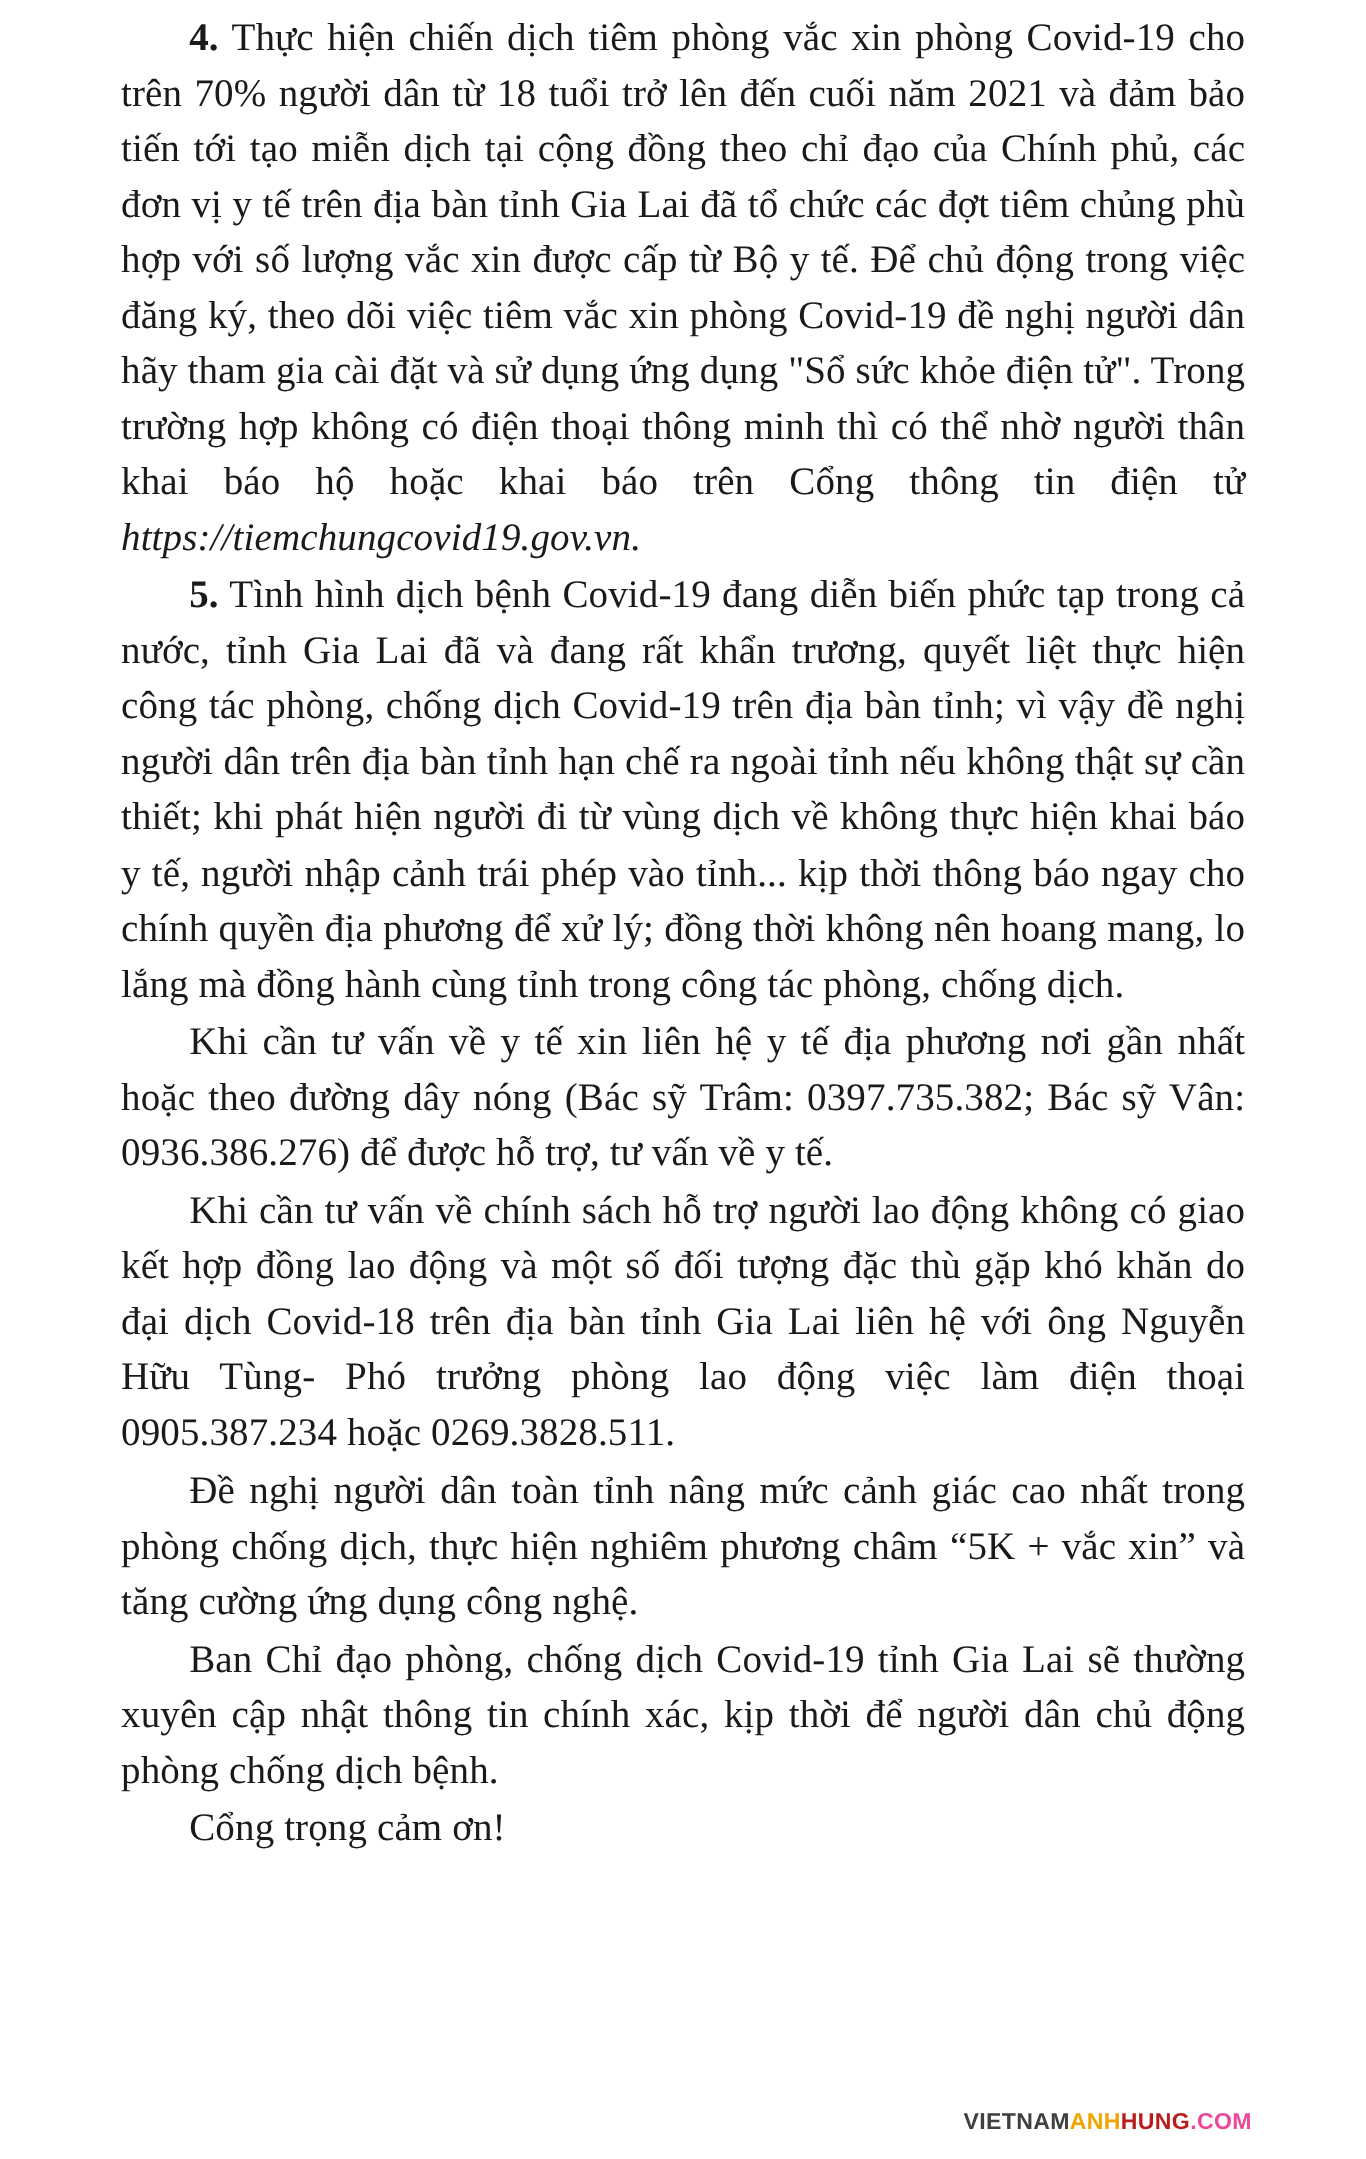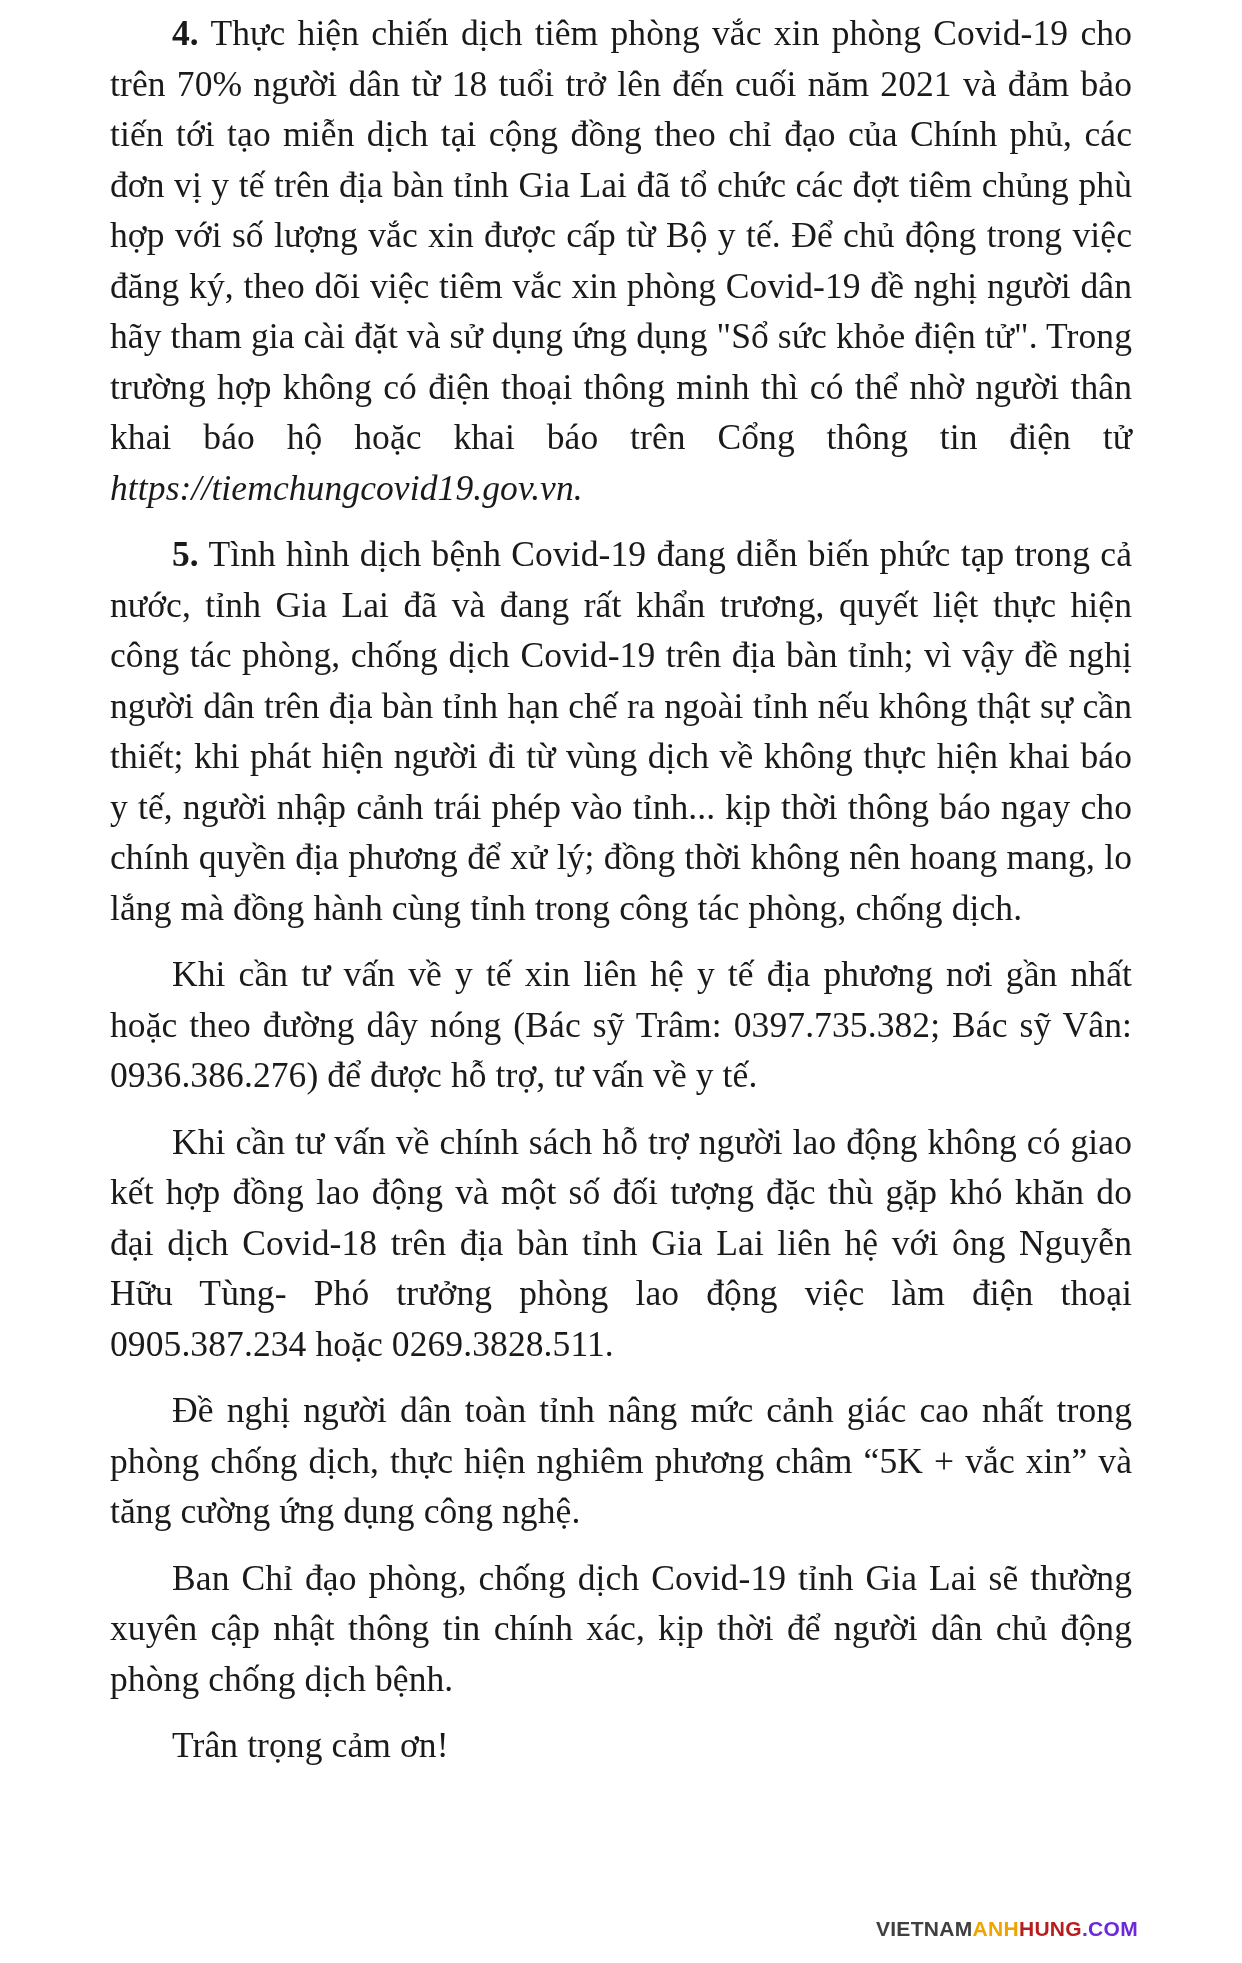--- a/index.html
+++ b/index.html
@@ -25,21 +25,21 @@
   }
   .para {
     margin: 0 0 0 0;
     text-align: justify;
     text-justify: inter-word;
     font-size: 35.5px;
     line-height: 50.5px;
     letter-spacing: 0.1px;
   }
   .para + .para {
-    margin-top: 16px;
+    margin-top: 2px;
   }
   .indent {
     display: inline-block;
     width: 62px;
   }
   .num {
     font-weight: bold;
   }
   .ital {
     font-style: italic;
@@ -50,21 +50,21 @@
     bottom: 22px;
     font-family: "Liberation Sans", sans-serif;
     font-size: 21px;
     font-weight: bold;
     letter-spacing: 0.3px;
     white-space: nowrap;
   }
   .wm-vietnam { color: #404040; }
   .wm-anh { color: #f0a400; }
   .wm-hung { color: #b91c1c; }
-  .wm-com { color: #6d28d9; }
+  .wm-com { color: #ec4899; }
 </style>
 </head>
 <body>
 
 <div class="page">
 
   <p class="para">
     <span class="indent"></span><span class="num">4.</span><span> Thực hiện chiến dịch tiêm phòng vắc xin phòng Covid-19 cho trên 70% người dân từ 18 tuổi trở lên đến cuối năm 2021 và đảm bảo tiến tới tạo miễn dịch tại cộng đồng theo chỉ đạo của Chính phủ, các đơn vị y tế trên địa bàn tỉnh Gia Lai đã tổ chức các đợt tiêm chủng phù hợp với số lượng vắc xin được cấp từ Bộ y tế. Để chủ động trong việc đăng ký, theo dõi việc tiêm vắc xin phòng Covid-19 đề nghị người dân hãy tham gia cài đặt và sử dụng ứng dụng "Sổ sức khỏe điện tử". Trong trường hợp không có điện thoại thông minh thì có thể nhờ người thân khai báo hộ hoặc khai báo trên Cổng thông tin điện tử </span><span class="ital">https://tiemchungcovid19.gov.vn.</span>
   </p>
 
@@ -82,20 +82,20 @@
 
   <p class="para">
     <span class="indent"></span><span>Đề nghị người dân toàn tỉnh nâng mức cảnh giác cao nhất trong phòng chống dịch, thực hiện nghiêm  phương châm “5K + vắc xin” và tăng cường ứng dụng công nghệ.</span>
   </p>
 
   <p class="para">
     <span class="indent"></span><span>Ban Chỉ đạo phòng, chống dịch Covid-19 tỉnh Gia Lai sẽ thường xuyên cập nhật thông tin chính xác, kịp thời để người dân chủ động phòng chống dịch bệnh.</span>
   </p>
 
   <p class="para">
-    <span class="indent"></span><span>Trân trọng cảm ơn!</span>
+    <span class="indent"></span><span>Cổng trọng cảm ơn!</span>
   </p>
 
 </div>
 
 <div class="watermark">
   <span class="wm-vietnam">VIETNAM</span><span class="wm-anh">ANH</span><span class="wm-hung">HUNG</span><span class="wm-com">.COM</span>
 </div>
 
 </body></html>

